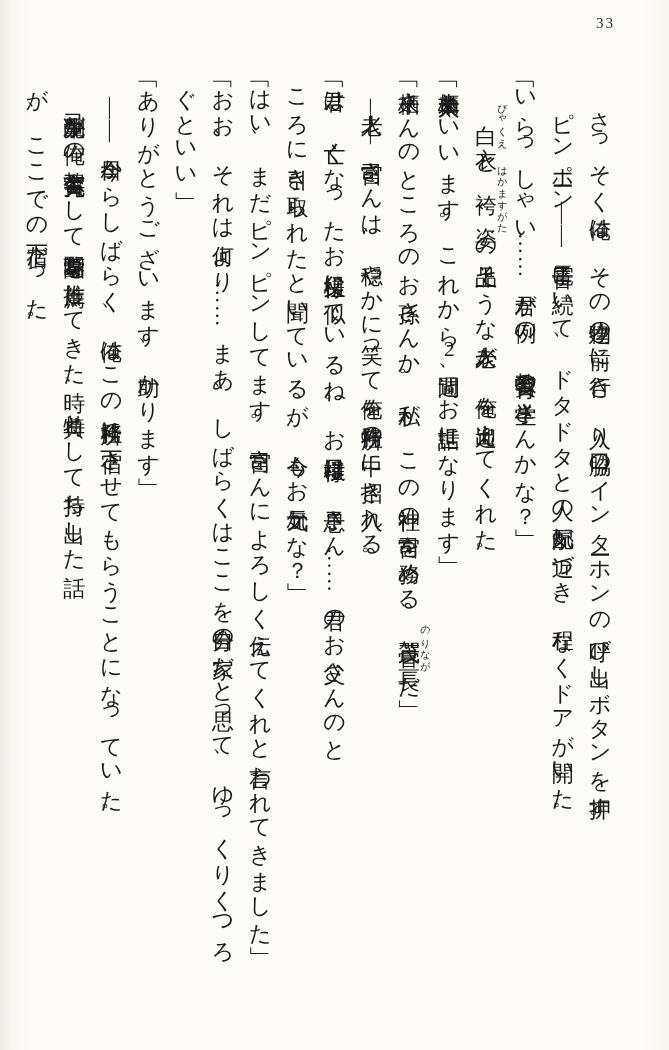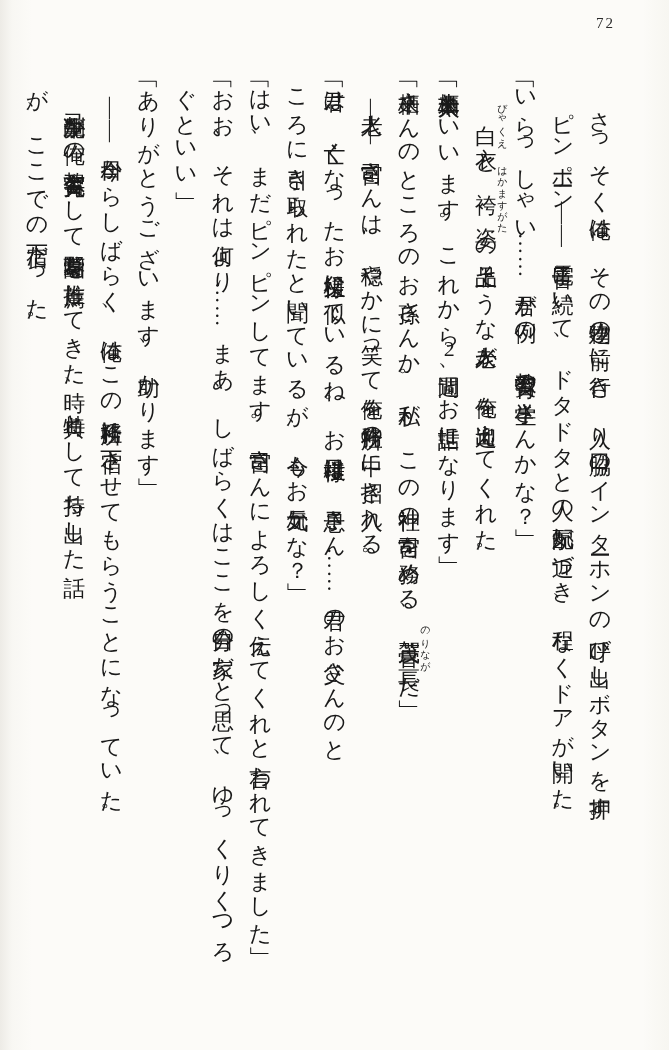--- a/index.html
+++ b/index.html
@@ -53,21 +53,21 @@
     color: #222;
   }
   .upright {
     text-combine-upright: all;
   }
 </style>
 </head>
 <body>
 
 <div class="page">
-  <div class="page-number">72</div>
+  <div class="page-number">33</div>
   <div class="text-area">
       <p class="tcol indent">さっそく俺は、その建物の前に行き、入り口脇のインターホンの呼び出しボタンを押す。</p>
       <p class="tcol indent">ピンポーン――電子音に続いて、ドタドタと人の気配が近づき、程なくドアが開いた。</p>
       <p class="tcol">「いらっしゃい……君が例の、教育実習の学生さんかな？」</p>
       <p class="tcol indent"><ruby>白衣<rt>びゃくえ</rt></ruby>と<ruby>袴姿<rt>はかますがた</rt></ruby>の上品そうな老人が、俺を出迎えてくれた。</p>
       <p class="tcol">「来栖典太といいます。これから<span class="upright">2</span>週間、お世話になります」</p>
       <p class="tcol">「来栖さんのところのお孫さんか。私が、この神社の宮司を務める、賀茂<ruby>宣長<rt>のりなが</rt></ruby>だ」</p>
       <p class="tcol indent">老人――宮司さんは、穏やかに笑って俺を社務所の中に招き入れる。</p>
       <p class="tcol">「君は、亡くなったお祖父様に似ているね。お祖母様は、息子さん……君のお父さんのと</p>
       <p class="tcol">ころに引き取られたと聞いているが、今もお元気かな？」</p>

